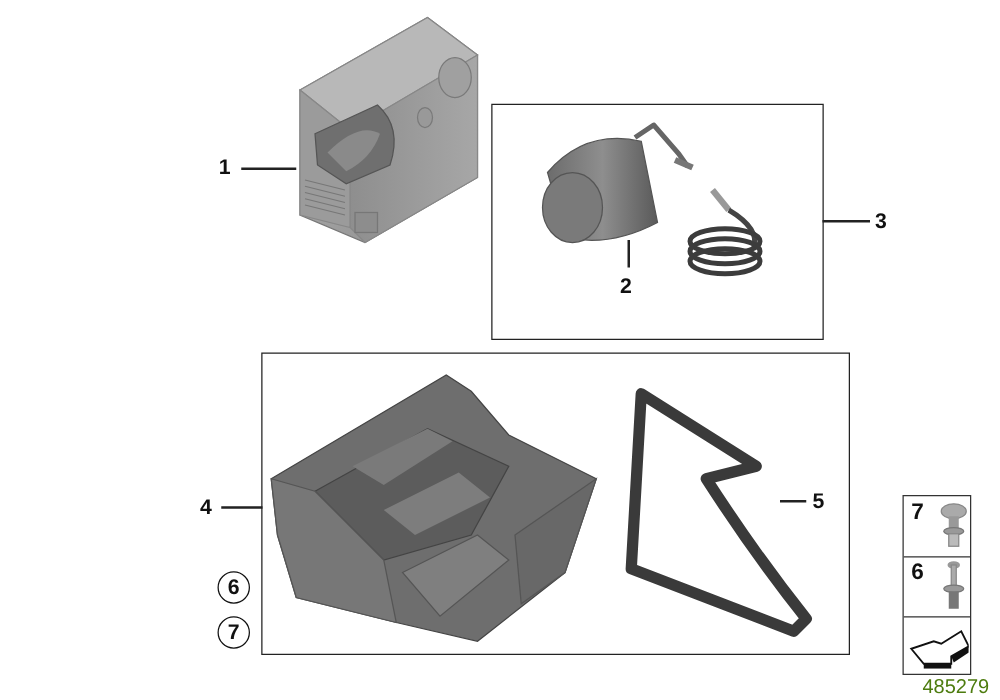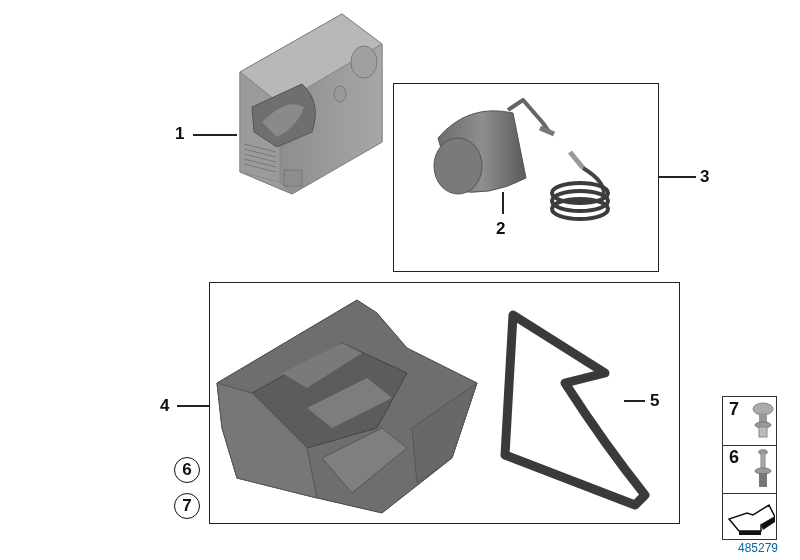--- a/index.html
+++ b/index.html
@@ -5,21 +5,21 @@
   html, body { margin:0; padding:0; background:#fff; }
   body { width:800px; height:560px; position:relative; overflow:hidden; font-family:"Liberation Sans", sans-serif; }
   .abs { position:absolute; }
   .label { position:absolute; font-weight:bold; font-size:17px; color:#111; font-family:"Liberation Sans", sans-serif; }
   .circ { position:absolute; width:24px; height:24px; border:1.5px solid #111; border-radius:50%; text-align:center; line-height:24px; font-weight:bold; font-size:17px; color:#111; box-sizing:content-box; }
   .box { position:absolute; border:1.5px solid #222; box-sizing:border-box; }
   .line { position:absolute; background:#222; }
   .legend-box { position:absolute; left:722px; top:396px; width:55px; height:144px; border:1px solid #333; box-sizing:border-box; }
   .legend-cell { position:absolute; left:0; width:53px; border-bottom:1px solid #333; }
   .legend-num { position:absolute; left:6px; top:2px; font-weight:bold; font-size:18px; color:#111; }
-  .ref { position:absolute; left:738px; top:541px; font-size:12px; color:#0369a1; }
+  .ref { position:absolute; left:738px; top:541px; font-size:16px; color:#4d7c0f; }
 </style>
 </head>
 <body>
 
 <svg class="abs" style="left:232px;top:12px" width="160" height="185">
   <defs>
     <linearGradient id="cg1" x1="0" y1="0" x2="1" y2="1">
         <stop offset="0" stop-color="#b5b5b5"></stop>
         <stop offset="1" stop-color="#8a8a8a"></stop>
       </linearGradient>

